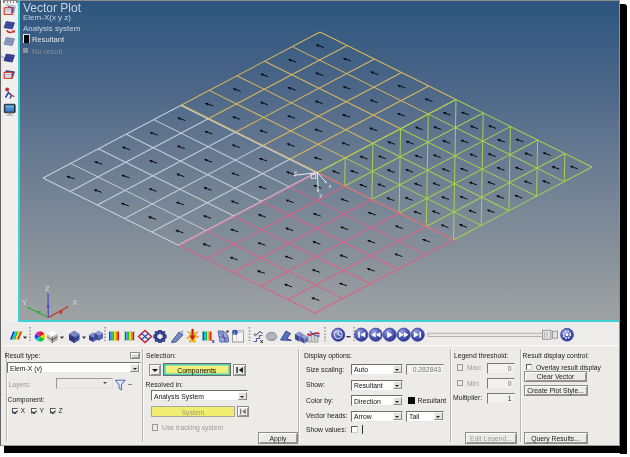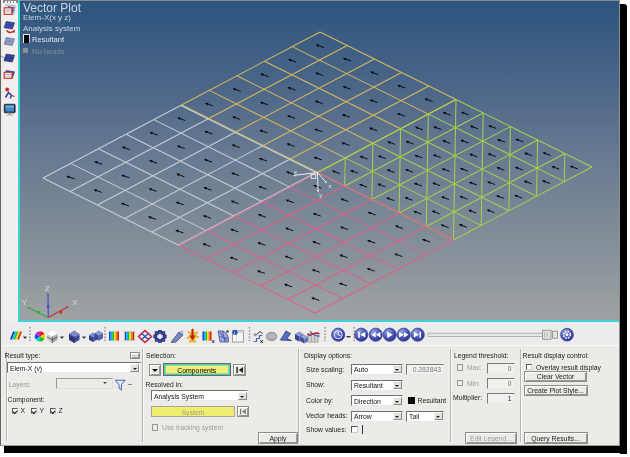--- a/index.html
+++ b/index.html
@@ -419,21 +419,21 @@
   </svg>
   <div id="cyanV"></div>
   <div id="cyanH"></div>
 
   <div class="t" style="left:22px;top:1px;font-size:12px;color:#c8d3e2;">Vector Plot</div>
   <div class="t" style="left:22px;top:12.6px;font-size:8px;color:#c8d3e2;">Elem-X(x y z)</div>
   <div class="t" style="left:22px;top:24.2px;font-size:8px;color:#c8d3e2;">Analysis system</div>
   <div class="t" style="left:22px;top:34px;width:7px;height:8.5px;background:#050505;border-left:1.2px solid #e8e8e8;border-top:1.2px solid #e8e8e8;border-right:0.8px solid #c8ccd2;"></div>
   <div class="t" style="left:31px;top:34.8px;font-size:7.6px;color:#dde3ea;">Resultant</div>
   <div class="t" style="left:22px;top:47.6px;width:5px;height:5px;background:#8e9298;"></div>
-  <div class="t" style="left:31px;top:46.8px;font-size:7.6px;color:#878d95;">No heads</div>
+  <div class="t" style="left:31px;top:46.8px;font-size:7.6px;color:#878d95;">No result</div>
 
   <div id="tbar"></div>
   <div id="panel"></div>
   <svg width="620" height="446" style="position:absolute;left:0;top:0">
 <polygon points="12.0,331.5 13.8,331.5 10.8,339.5 9.0,339.5" fill="#0a30d0"></polygon>
 <polygon points="13.8,331.5 15.6,331.5 12.6,339.5 10.8,339.5" fill="#10c0e0"></polygon>
 <polygon points="15.6,331.5 17.4,331.5 14.4,339.5 12.6,339.5" fill="#20c030"></polygon>
 <polygon points="17.4,331.5 19.2,331.5 16.2,339.5 14.4,339.5" fill="#f0e020"></polygon>
 <polygon points="19.2,331.5 21.0,331.5 18.0,339.5 16.2,339.5" fill="#e03010"></polygon>
 <polygon points="22,336.5 26,336.5 24,339.1" fill="#333"></polygon>

